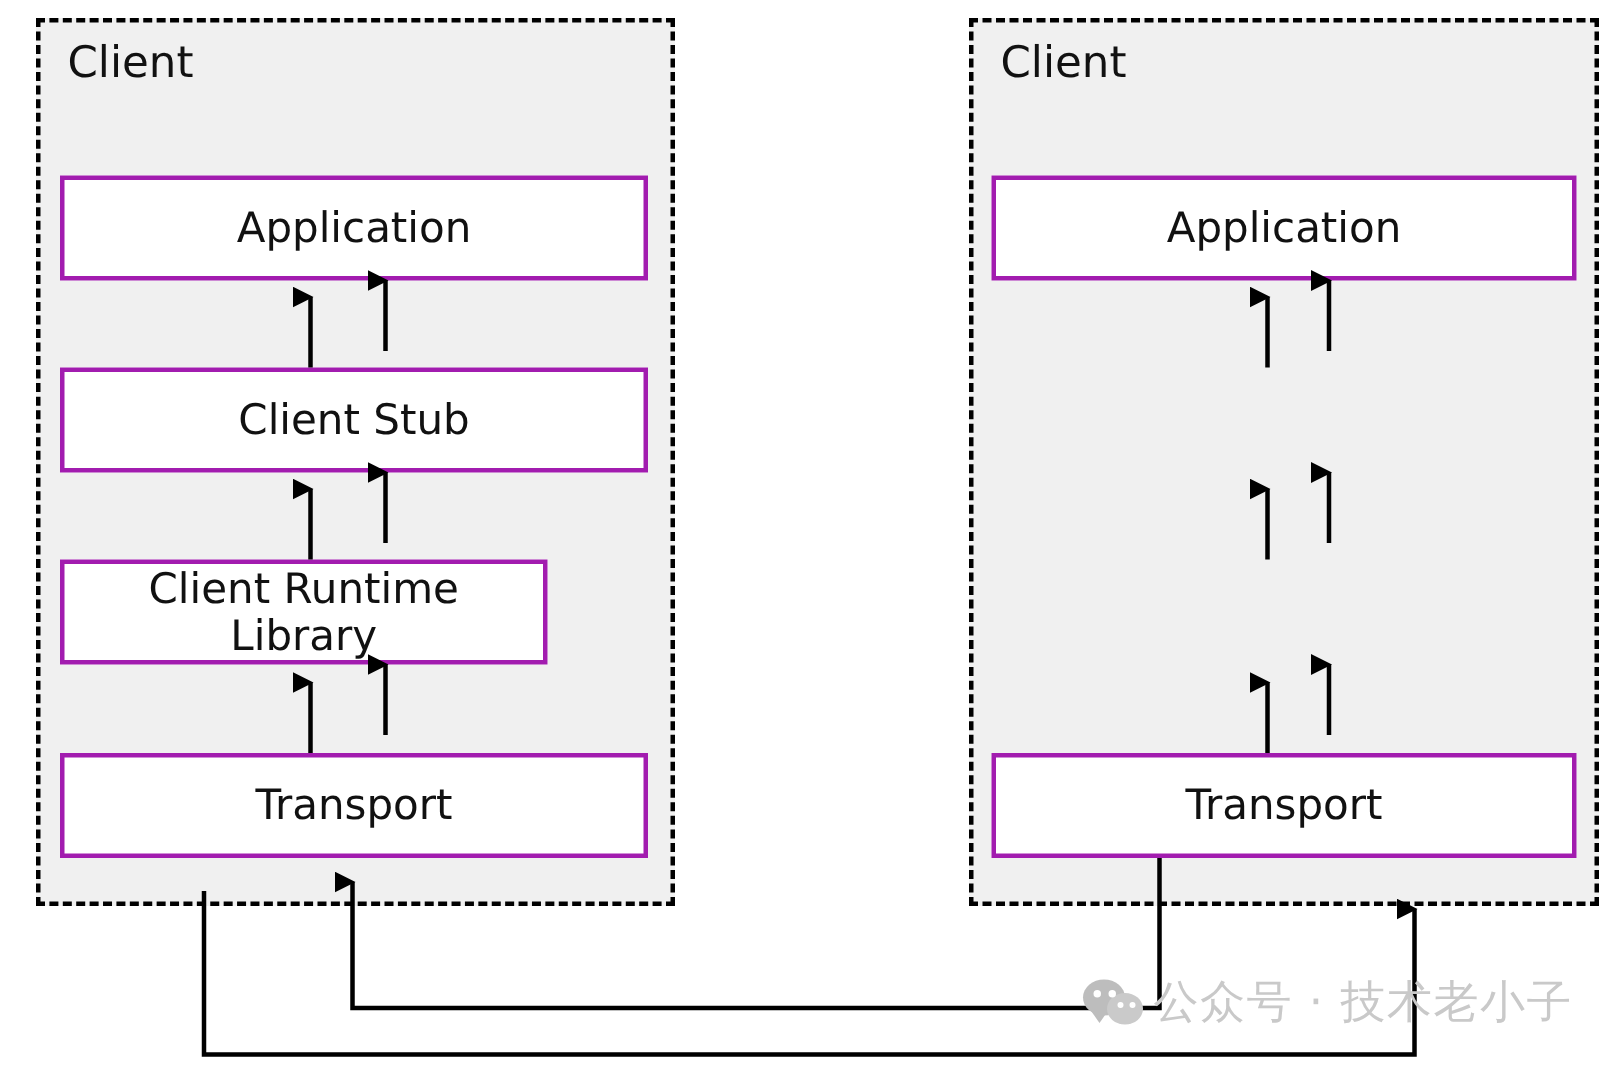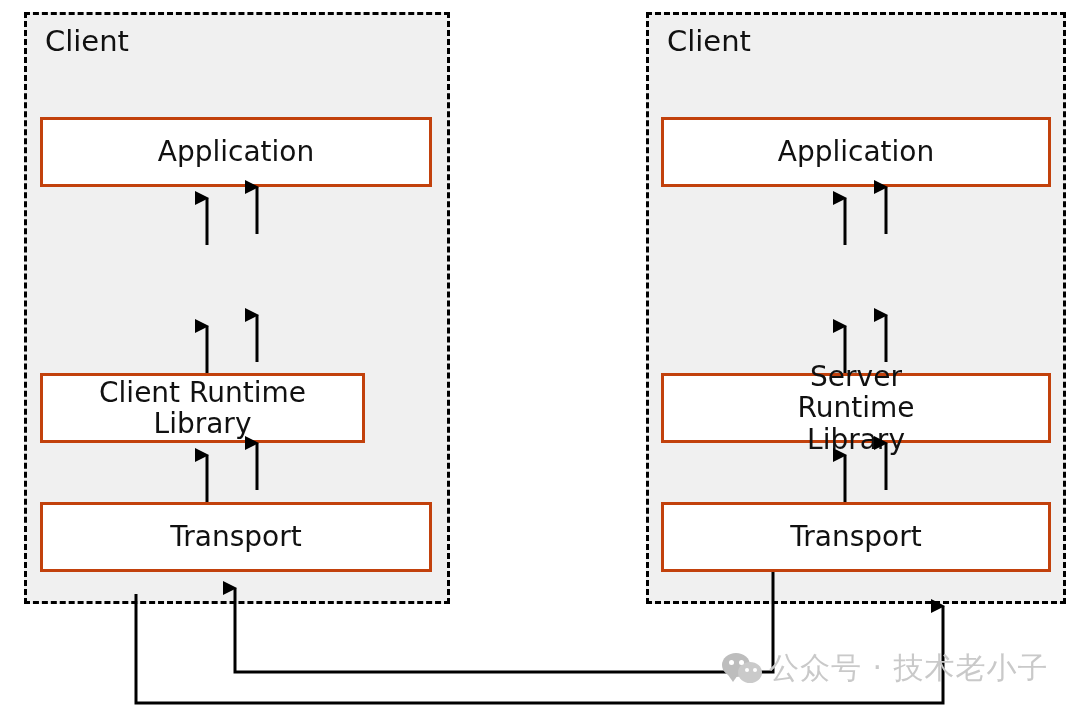--- a/index.html
+++ b/index.html
@@ -27,21 +27,21 @@
     left: 18px;
     top: 12px;
     font-size: 29px;
     color: #111111;
     line-height: 1;
     white-space: nowrap;
   }
   .layer-box {
     position: absolute;
     background: #ffffff;
-    border: 3px solid #c2410c;
+    border: 3px solid #a21caf;
     box-sizing: border-box;
     display: flex;
     align-items: center;
     justify-content: center;
     text-align: center;
     font-size: 28px;
     color: #111111;
     line-height: 1.12;
     padding: 0 6px;
   }
@@ -102,25 +102,25 @@
 
   <div class="zone" style="left:24px; top:12px; width:426px; height:592px;">
     <span class="zone-title">Client</span>
   </div>
 
   <div class="zone" style="left:646px; top:12px; width:420px; height:592px;">
     <span class="zone-title">Client</span>
   </div>
 
   <div class="layer-box" style="left:40px; top:117px; width:392px; height:70px;">Application</div>
+  <div class="layer-box" style="left:40px; top:245px; width:392px; height:70px;">Client Stub</div>
   <div class="layer-box" style="left:40px; top:373px; width:325px; height:70px;text-align:center;">Client Runtime Library</div>
   <div class="layer-box" style="left:40px; top:502px; width:392px; height:70px;">Transport</div>
 
   <div class="layer-box" style="left:661px; top:117px; width:390px; height:70px;">Application</div>
-  <div class="layer-box" style="left:661px; top:373px; width:390px; height:70px; padding:0 90px;">Server Runtime Library</div>
   <div class="layer-box" style="left:661px; top:502px; width:390px; height:70px;">Transport</div>
 
   <svg class="svg-layer" viewBox="0 0 1080 716" xmlns="http://www.w3.org/2000/svg">
     <defs>
       <marker id="arrUp" markerWidth="12" markerHeight="12" refX="6" refY="9" orient="auto-start-reverse" markerUnits="userSpaceOnUse">
         <path d="M6,0 L12,12 L0,12 Z" fill="#000000"></path>
       </marker>
       <marker id="arrHead" markerWidth="14" markerHeight="14" refX="7" refY="12" orient="auto" markerUnits="userSpaceOnUse">
         <path d="M7,14 L0,0 L14,0 Z" fill="#000000"></path>
       </marker>

